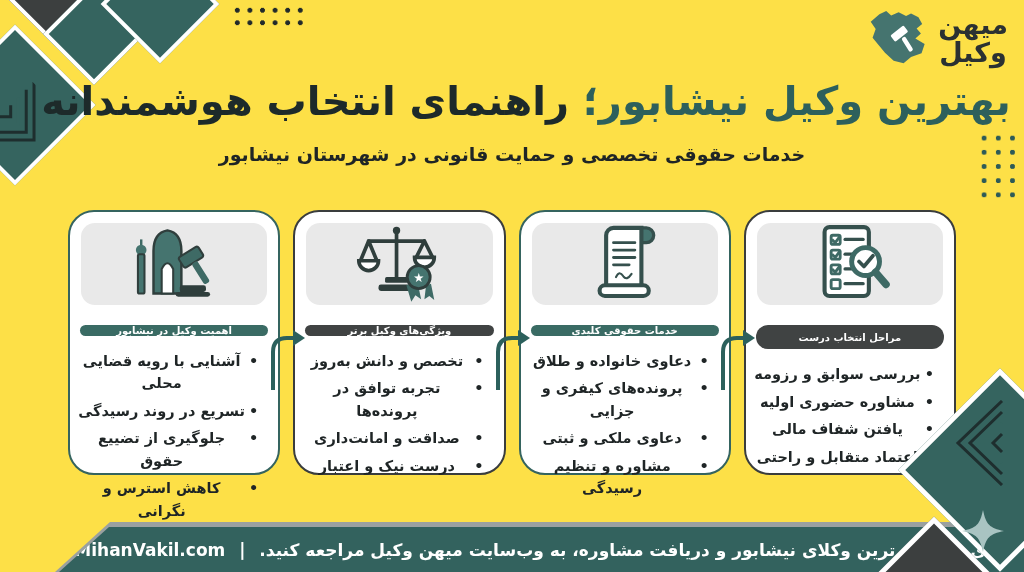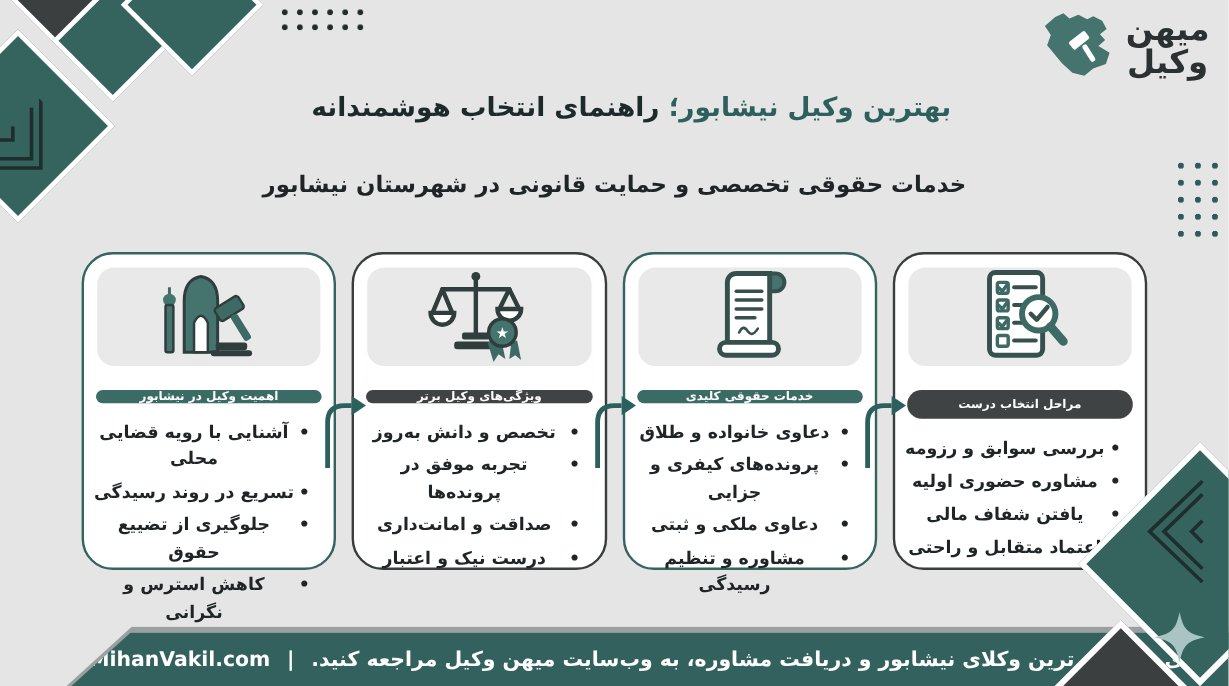--- a/index.html
+++ b/index.html
@@ -1,20 +1,20 @@
 <!DOCTYPE html>
 <html lang="fa"><head>
 <meta charset="utf-8">
 <style>
   * { margin:0; padding:0; box-sizing:border-box; }
   html,body { background:#ffffff; }
   body { font-family:"DejaVu Sans", sans-serif; }
   .canvas {
     position:relative; width:1024px; height:572px;
-    background:#e5e5e5; overflow:hidden; margin:0 auto;
+    background:#fde047; overflow:hidden; margin:0 auto;
   }
 
   
   .diamond { position:absolute; transform:rotate(45deg); }
   .d-teal { background:#35645F; }
   .d-dark { background:#3C3F3F; }
   .tl-dark    { left:15px;  top:-52px; width:82px;  height:82px;  border:4px solid #fff; }
   .tl-teal-a  { left:58px;  top:-2px;  width:72px;  height:72px;  border:4px solid #fff; }
   .tl-teal-b  { left:118px; top:-38px; width:84px;  height:84px;  border:4px solid #fff; }
   .tl-teal-c  { left:-42px; top:48px;  width:114px; height:114px; border:4px solid #fff; }
@@ -43,21 +43,21 @@
 
   .sparkle { position:absolute; left:962px; top:510px; z-index:9; }
 
   
   .logo { position:absolute; right:16px; top:8px; display:flex; align-items:center; gap:8px; z-index:5; }
   .logo-text { text-align:center; color:#2b3132; font-weight:800; font-size:27px; line-height:1.02; direction:rtl; }
 
   
   .title {
     position:absolute; left:0; right:0; top:78px; text-align:center;
-    direction:rtl; font-size:22px; font-weight:800; color:#1d2a2a; letter-spacing:0;padding-left:28px;
+    direction:rtl; font-size:40px; font-weight:800; color:#1d2a2a; letter-spacing:0;padding-left:28px;
   }
   .title .accent { color:#2d605c; }
   .subtitle {
     position:absolute; left:0; right:0; top:143px; text-align:center;
     direction:rtl; font-size:19px; font-weight:700; color:#1f2526;
   }
 
   
   .cards-row {
     position:absolute; left:68px; top:210px; width:888px; height:265px;
@@ -221,21 +221,21 @@
           <rect x="30" y="75" width="44" height="8" rx="3" fill="#2f3e3c"></rect>
           <polygon points="64,76 70,96 75,88 82,93 78,74" fill="#3e6a65"></polygon>
           <polygon points="88,76 86,93 92,89 98,94 94,74" fill="#3e6a65"></polygon>
           <circle cx="79" cy="66" r="14" fill="#45746F" stroke="#2f3e3c" stroke-width="3.5"></circle>
           <text x="79" y="72" font-size="15" fill="#ffffff" text-anchor="middle">★</text>
         </svg>
       </div>
       <div class="pill">ویژگی‌های وکیل برتر</div>
       <ul class="items">
         <li>تخصص و دانش به‌روز</li>
-        <li>تجربه موفق در پرونده‌ها</li>
+        <li>تجربه توافق در پرونده‌ها</li>
         <li>صداقت و امانت‌داری</li>
         <li>درست نیک و اعتبار</li>
       </ul>
     </div>
 
     <div class="card card--teal">
       <div class="icon-panel">
         <svg width="96" height="82" viewBox="0 0 110 100">
           <line x1="15" y1="20" x2="15" y2="30" stroke="#3e6a65" stroke-width="3"></line>
           <circle cx="15" cy="33" r="6.5" fill="#45746F"></circle>

